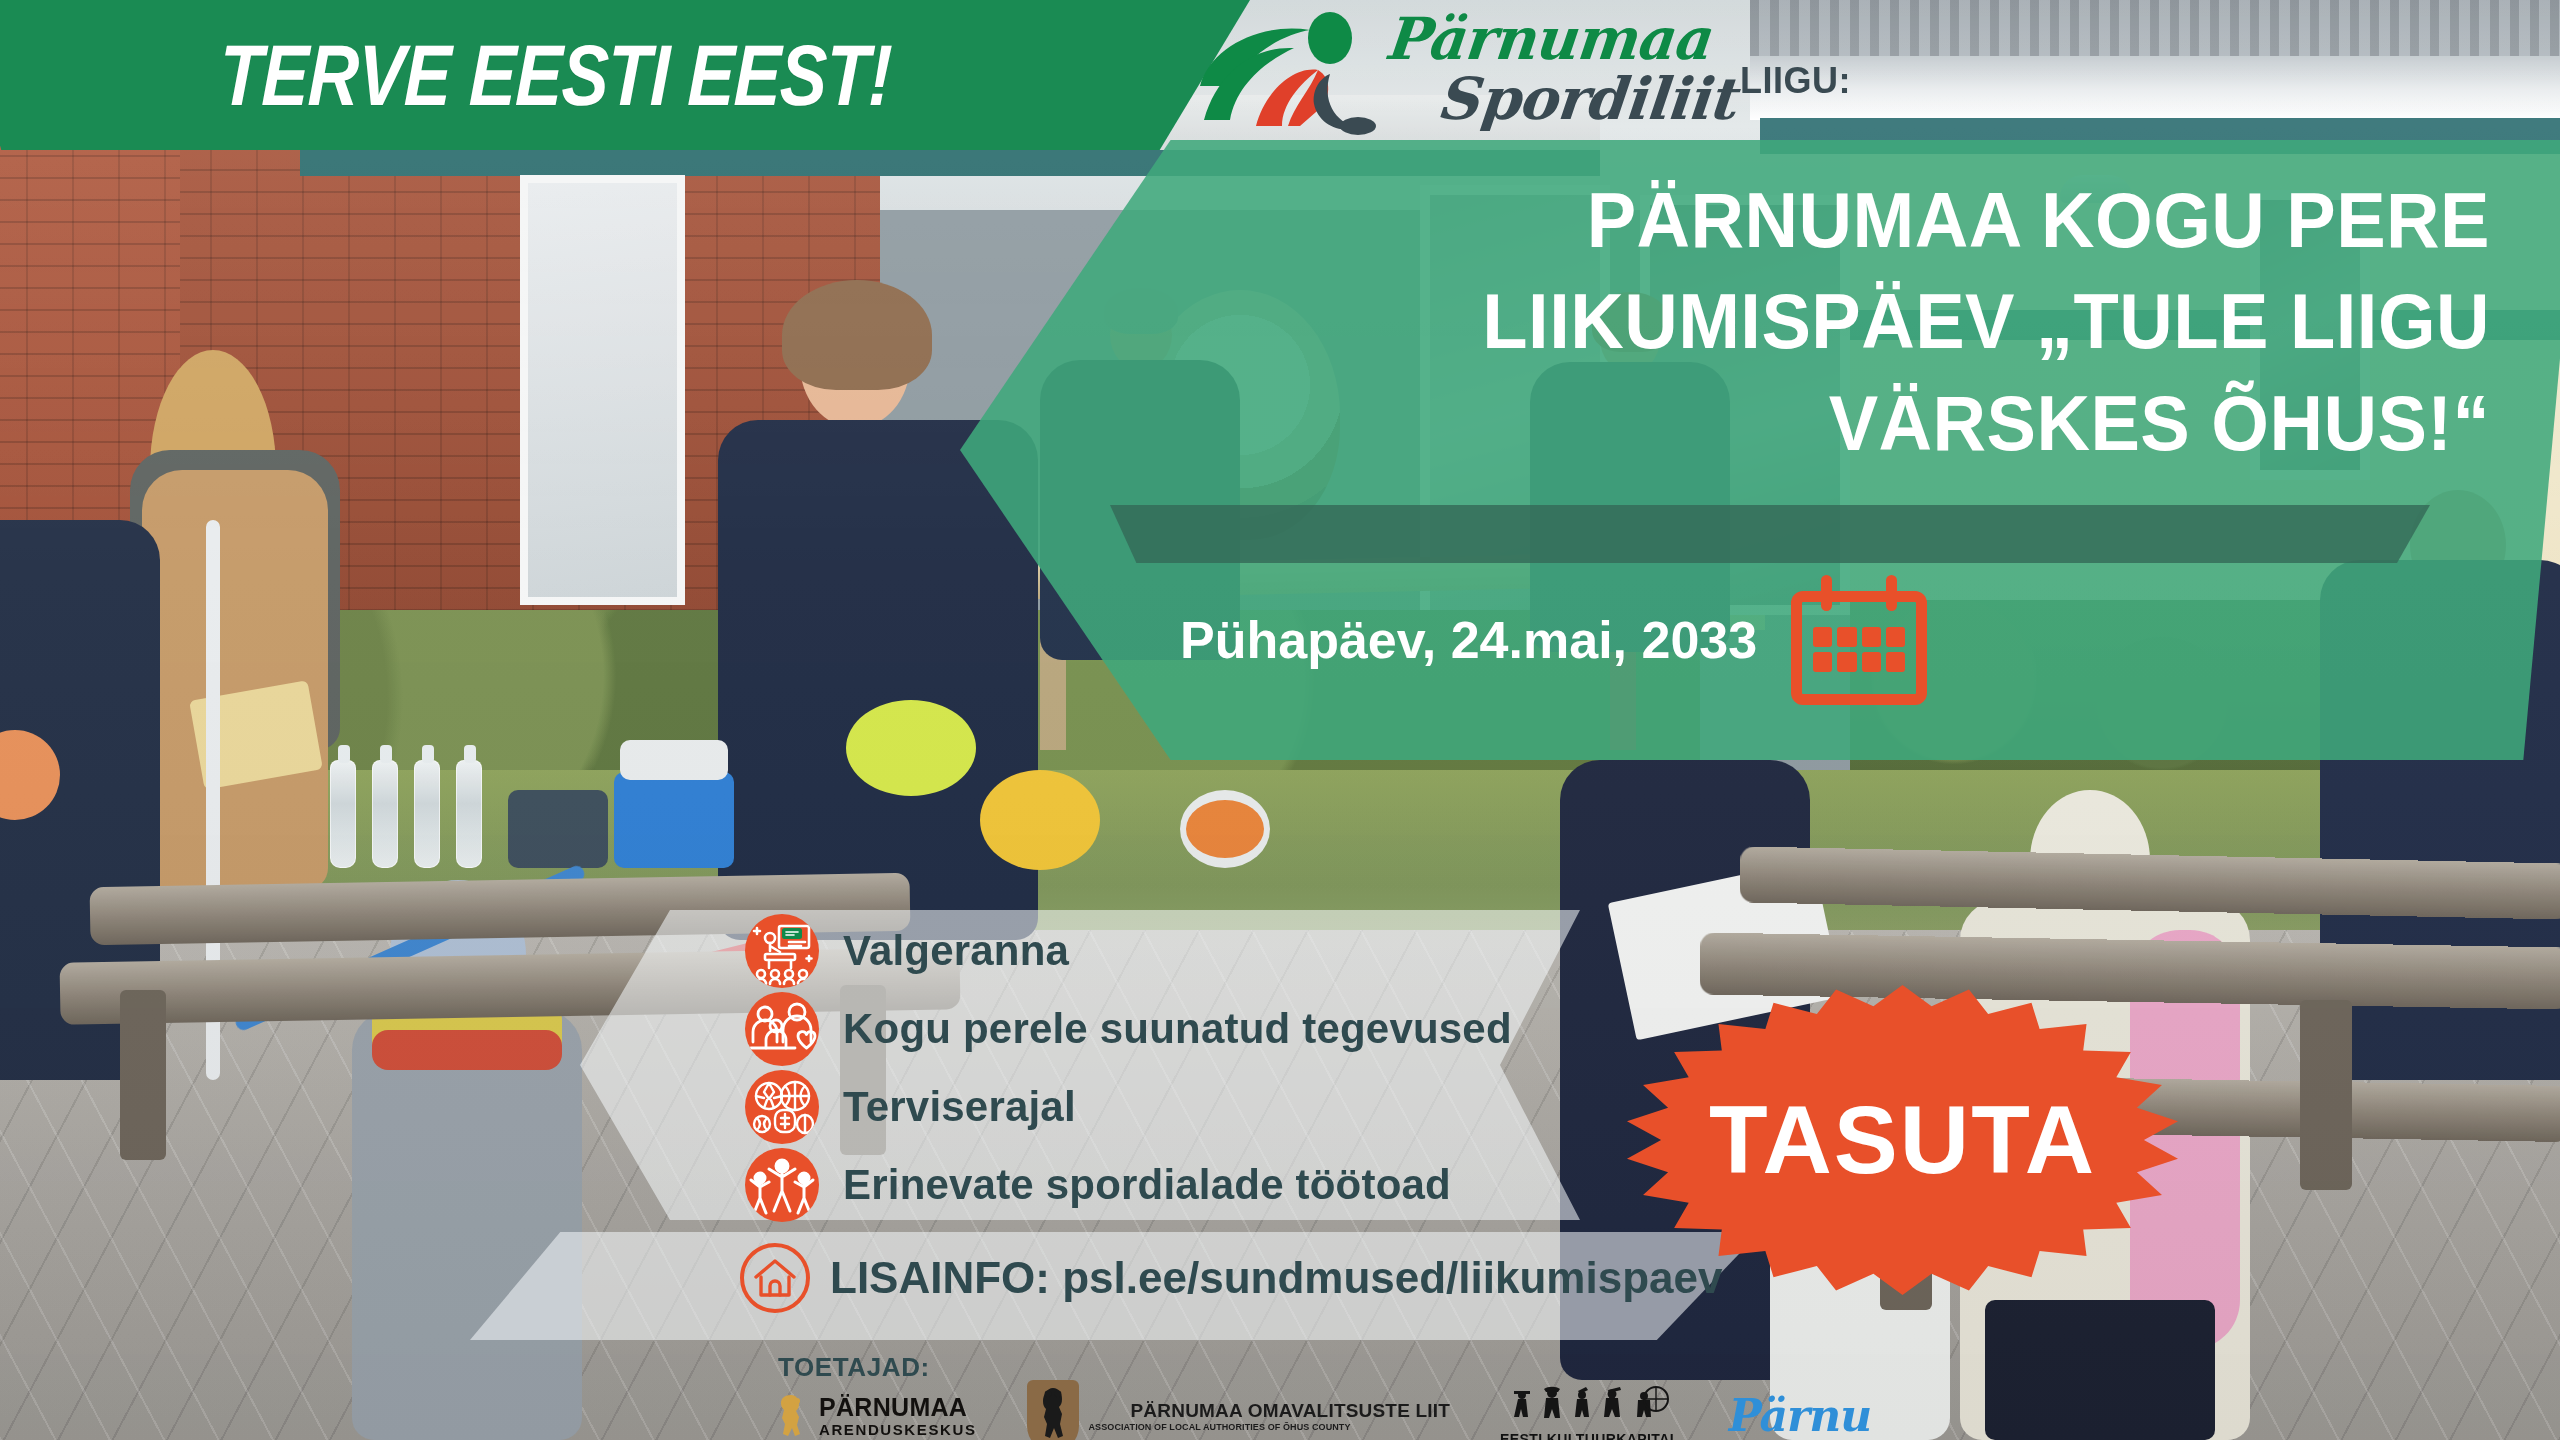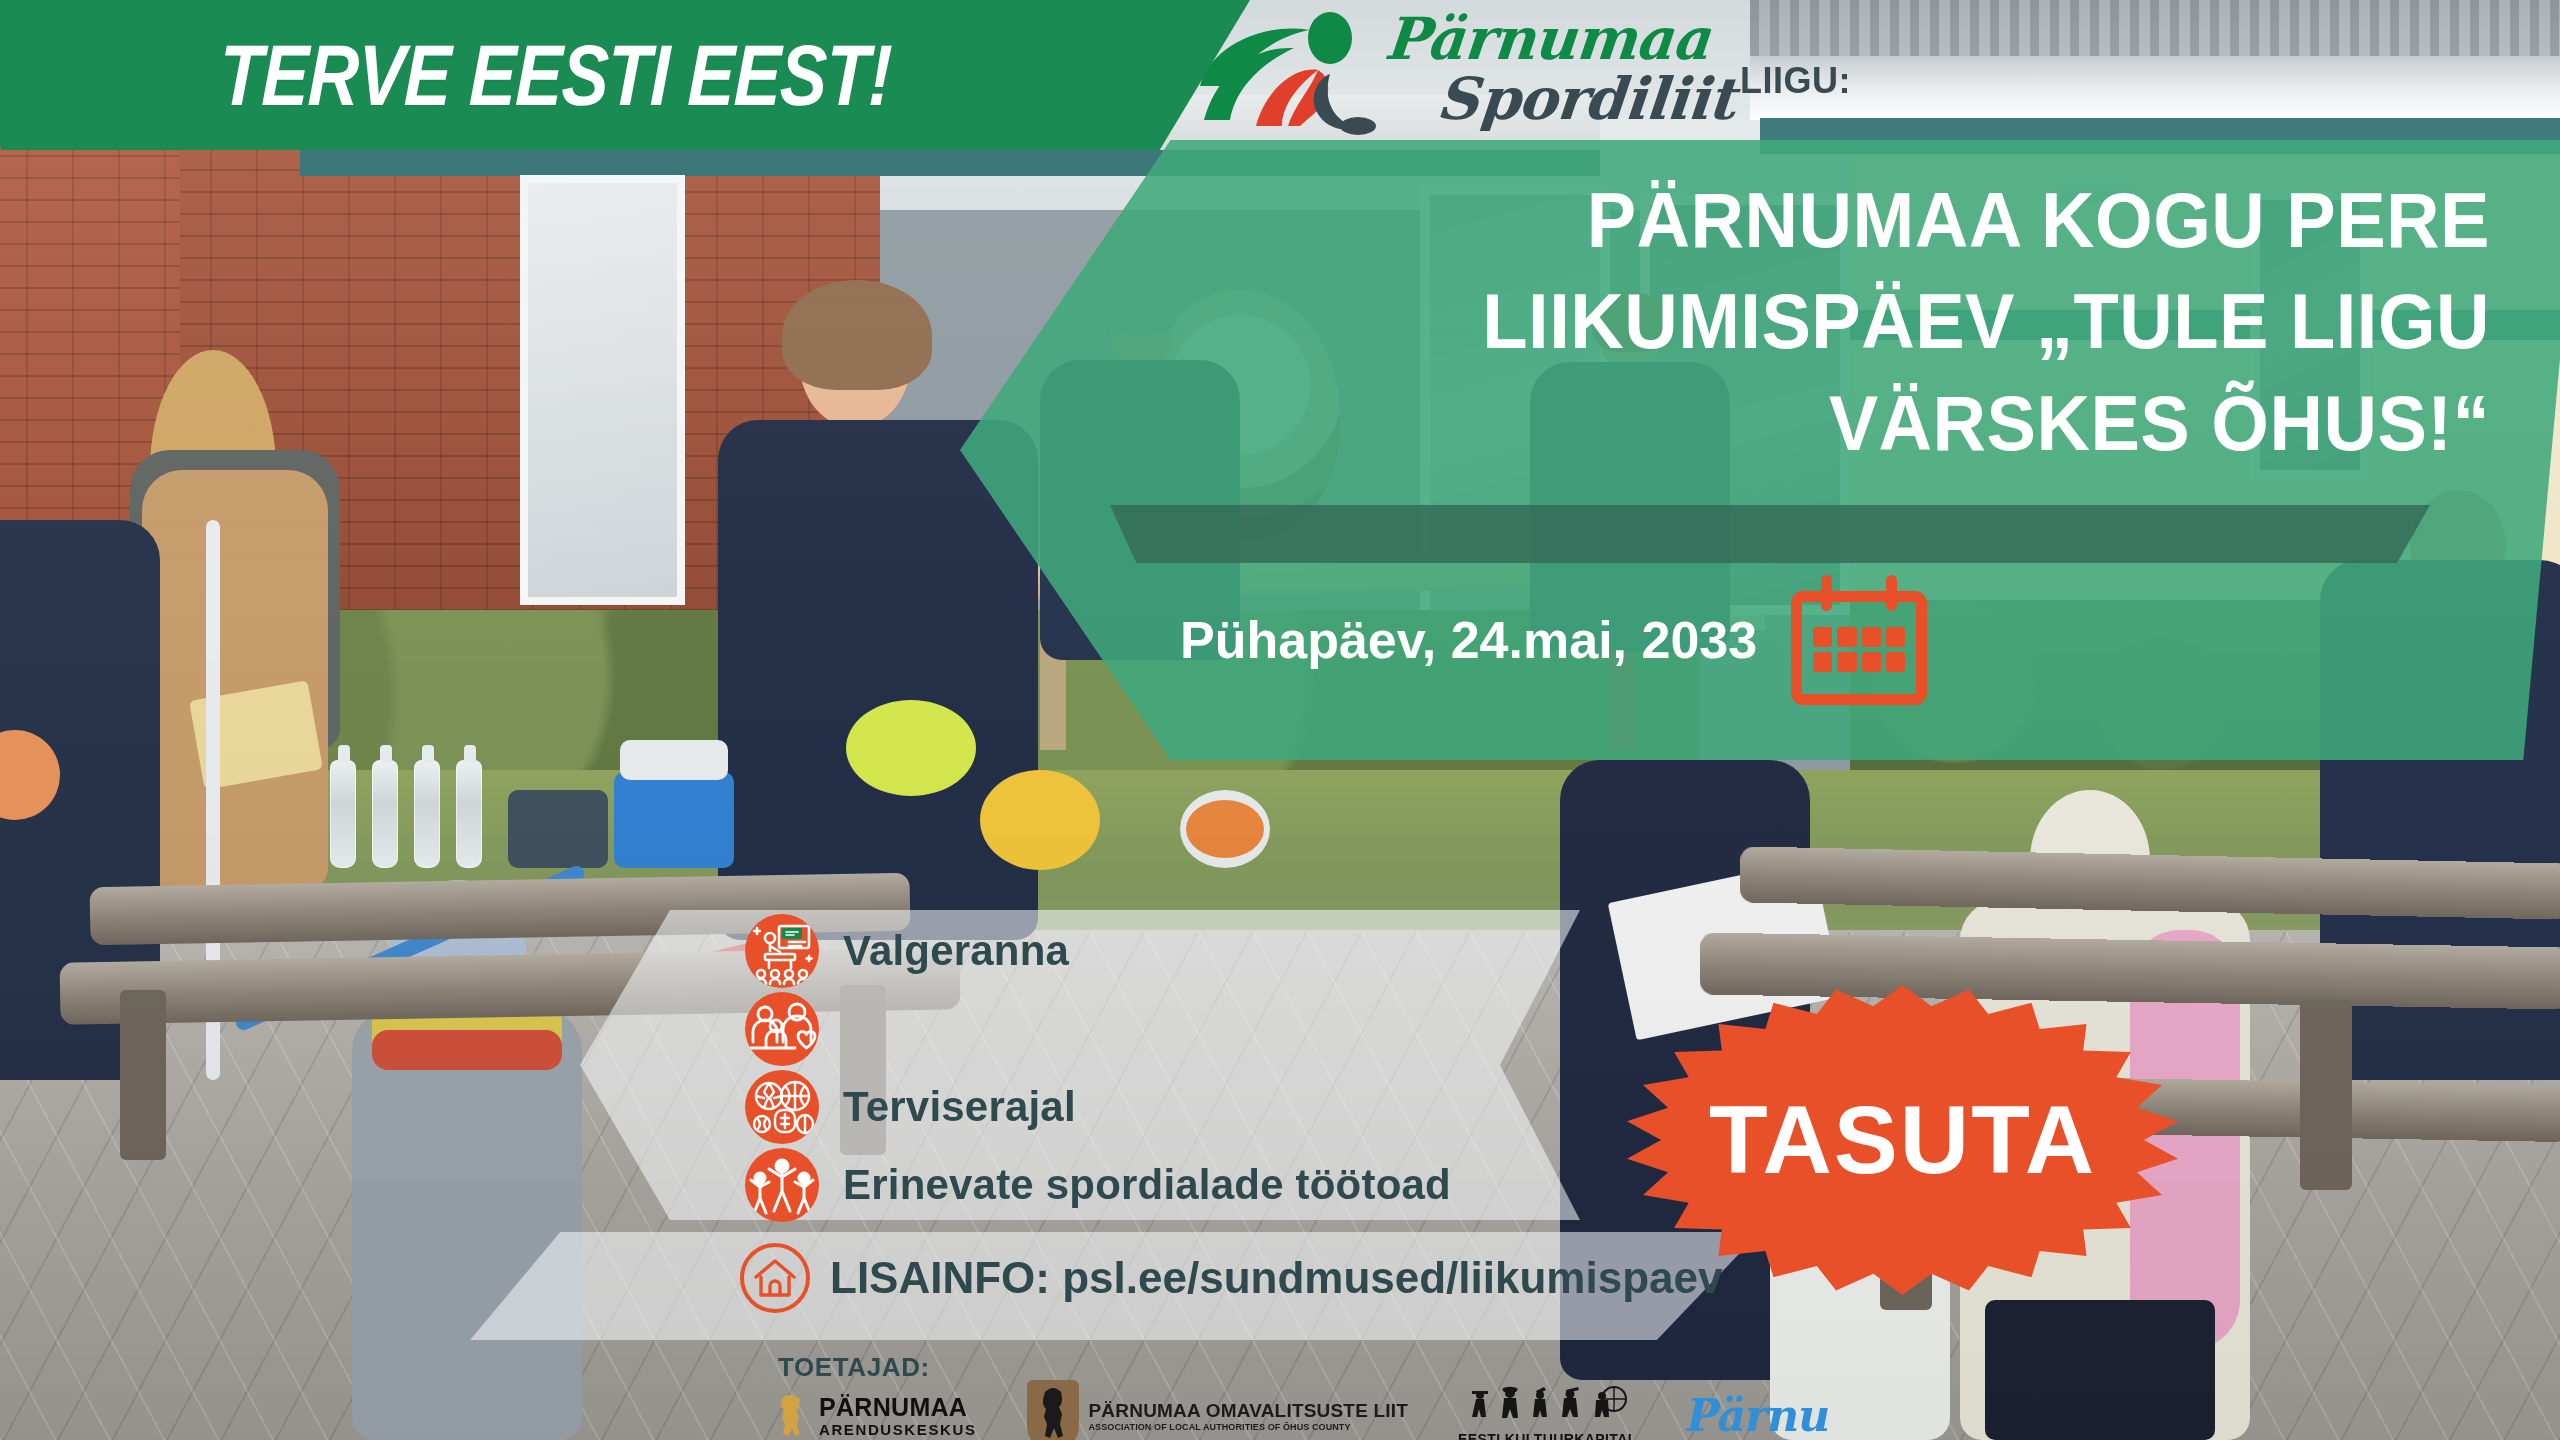--- a/index.html
+++ b/index.html
@@ -281,21 +281,21 @@
   .toetajad {
     position:absolute; left:778px; top:1352px;
     font-size:26px; font-weight:bold; color:#2f4a4f; letter-spacing:.6px;
   }
 
   
   .sponsors { position:absolute; left:775px; top:1380px; display:flex; align-items:center; gap:50px; }
   .sp { display:flex; align-items:center; gap:10px; }
   .sp-txt1 { font-size:25px; font-weight:bold; color:#12100e; line-height:1.05; letter-spacing:.3px; }
   .sp-txt2 { font-size:15px; font-weight:bold; color:#12100e; letter-spacing:1.6px; }
-  .sp-txt3 { font-size:19px; font-weight:bold; color:#1b1b1b; letter-spacing:.2px; }
+  .sp-txt3 { font-size:19px; font-weight:bold; color:#1b1b1b; letter-spacing:.2px;margin-left:42px; }
   .sp-txt4 { font-size:9px; font-weight:bold; color:#1b1b1b; letter-spacing:.1px; }
   .sp-txt5 { font-size:14px; font-weight:bold; color:#111; letter-spacing:.4px; }
   .shield {
     width:52px; height:72px; background:#8a6a46;
     border-radius:6px 6px 26px 26px; position:relative;
   }
   .parnu-logo {
     font-size:44px; font-weight:bold; font-style:italic; color:#2f8fd8;
     font-family:"DejaVu Serif", serif; letter-spacing:-1px; line-height:1;
   }
@@ -519,20 +519,21 @@
               <path d="M8 50 v-10 a12 12 0 0 1 24 0 v10"></path>
             <circle cx="52" cy="20" r="8"></circle>
               <path d="M38 50 v-12 a14 14 0 0 1 28 0 v12"></path>
             <circle cx="31" cy="34" r="6"></circle>
               <path d="M21 56 v-8 a10 10 0 0 1 20 0 v8"></path>
             <path d="M53 44 c0-5 7-6 8.5-1.5 C63 38 70 39 70 44 c0 6-8.5 12-8.5 12 S53 50 53 44z"></path>
             <line x1="6" y1="56" x2="50" y2="56"></line>
           </g>
         </svg>
       </span>
+      <span class="feat-label">Kogu perele suunatud tegevused</span>
     </div>
 
     <div class="feat-row">
       <span class="ic">
         <svg width="74" height="74" viewBox="0 0 74 74">
           <g fill="none" stroke="#fff" stroke-width="2.4" stroke-linecap="round" stroke-linejoin="round">
             <circle cx="24" cy="26" r="13"></circle>
             <path d="M24 13 l5 9 -5 7 -5-7z M11 26 l8 2 M37 26 l-8 2 M19 38 l3-8 M29 38 l-3-8"></path>
             <circle cx="50" cy="26" r="14"></circle>
             <path d="M50 12 v28 M36 26 h28 M40 16 c6 6 6 14 0 20 M60 16 c-6 6-6 14 0 20"></path>

